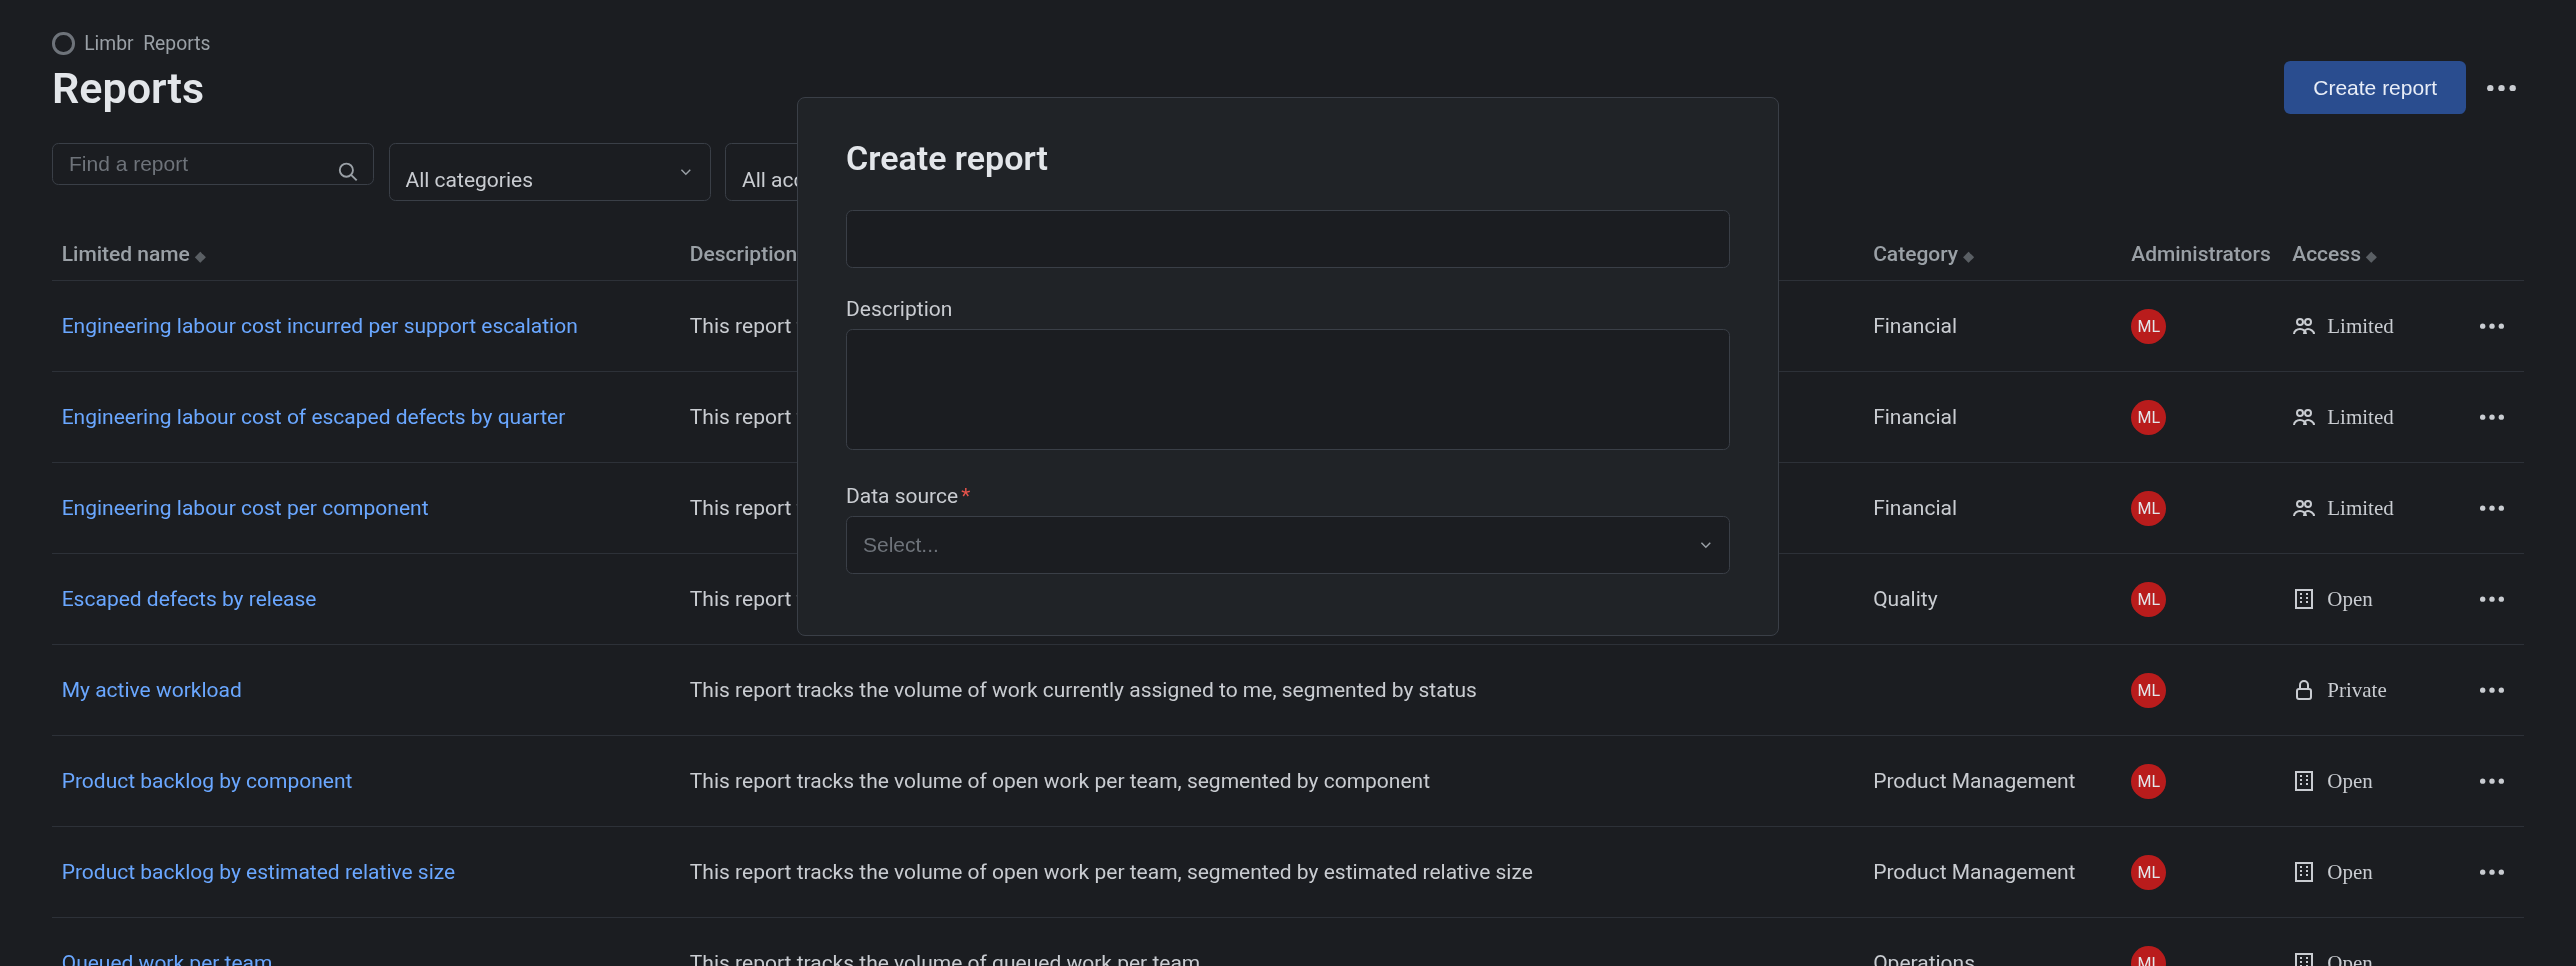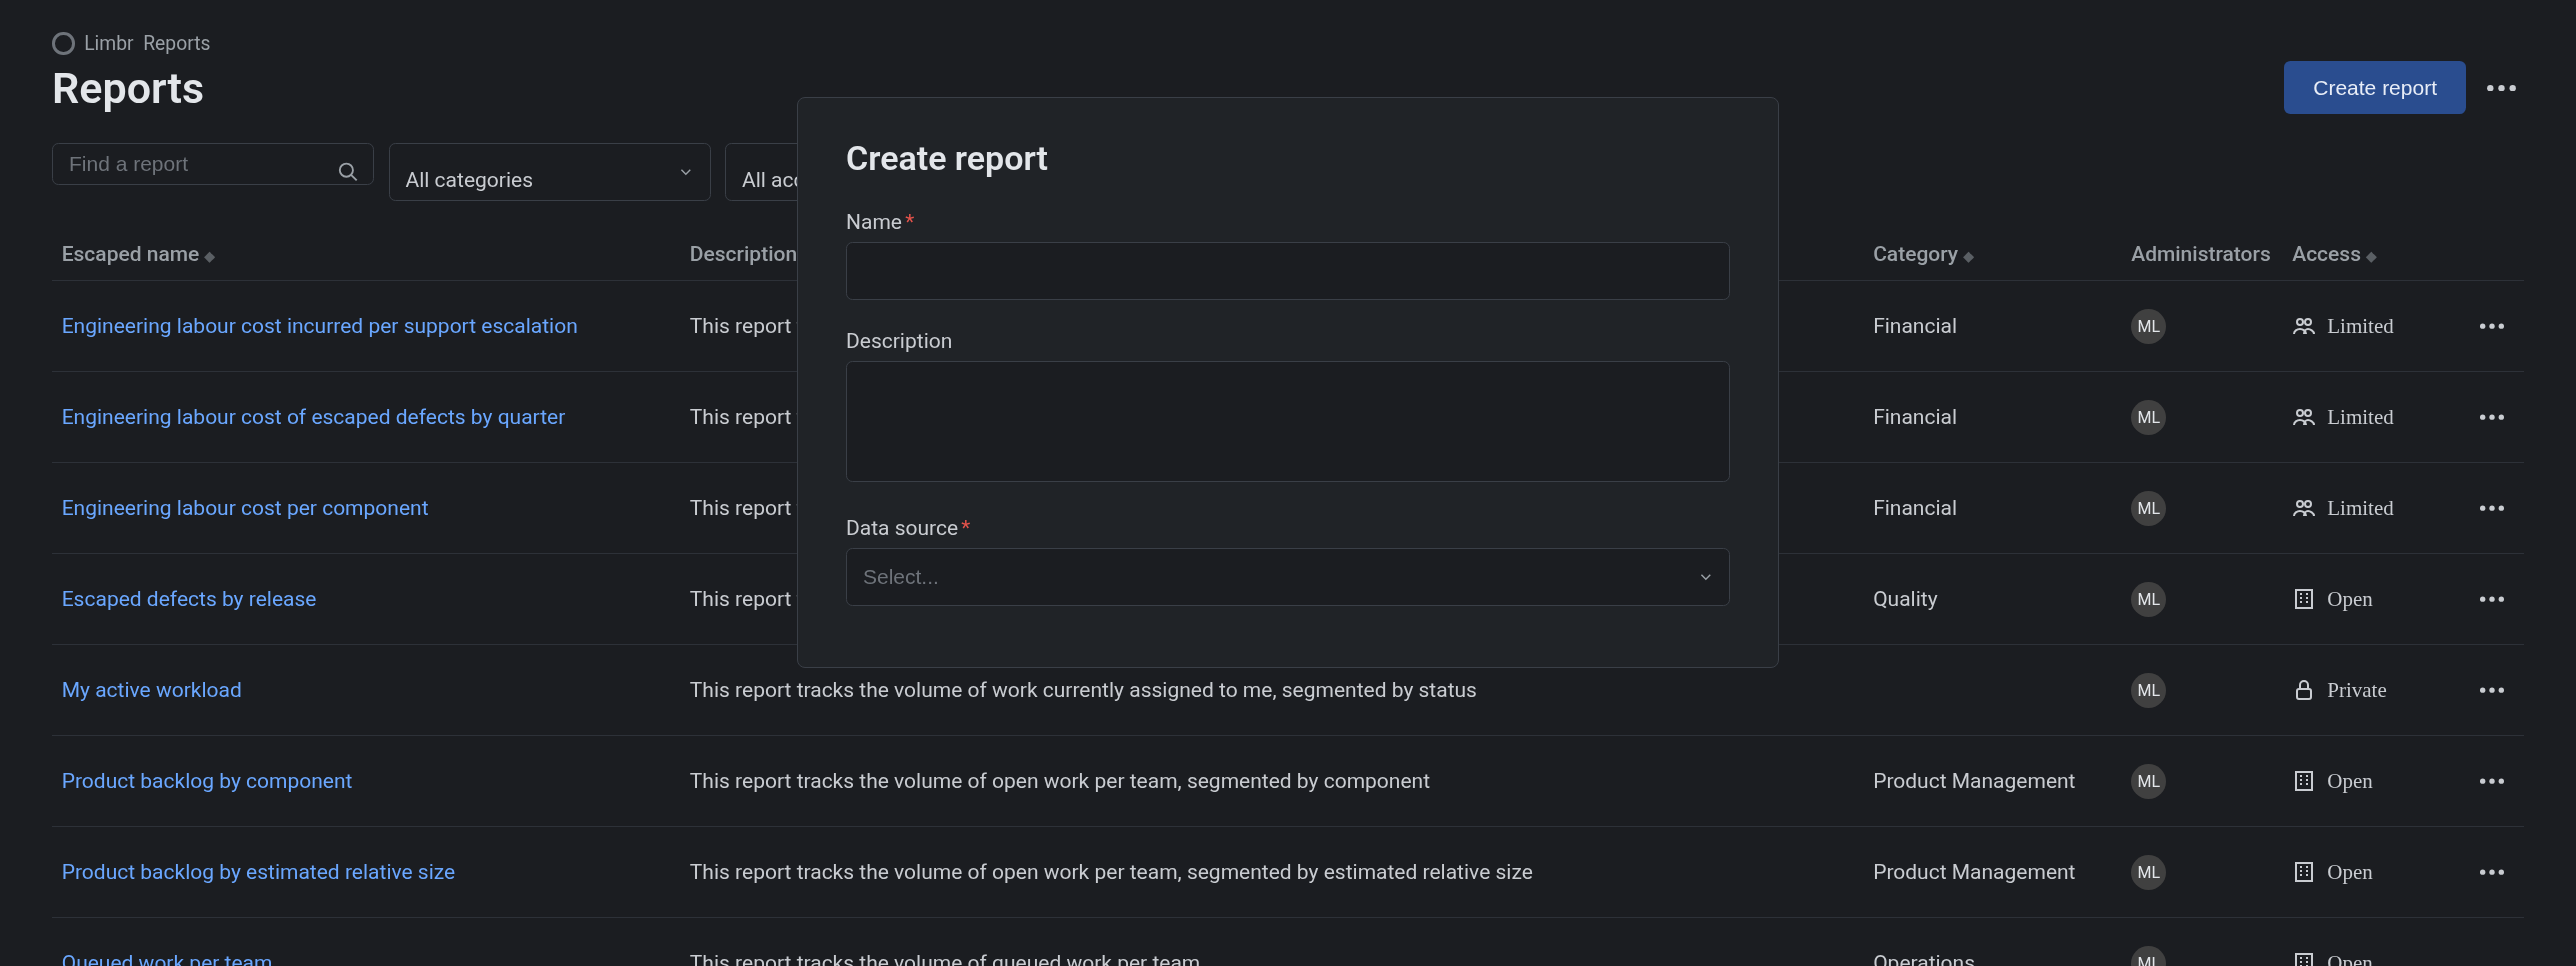--- a/index.html
+++ b/index.html
@@ -127,21 +127,21 @@
     white-space: nowrap;
     overflow: hidden;
     text-overflow: ellipsis;
   }
   tbody tr td:nth-child(1) { max-width: 620px; }
   tbody tr td:nth-child(2) { max-width: 1175px; }
   a.row-link { color: #6aa7ff; text-decoration: none; }
   .avatar {
     width: 35px; height: 35px;
     border-radius: 50%;
-    background: #404040;
+    background: #b91c1c;
     color: #e3e6ea;
     font-size: 16px;
     display: inline-flex;
     align-items: center;
     justify-content: center;
   }
   .access-cell { display: flex; align-items: center; gap: 11px; font-family: Liberation Serif, serif; }
   .row-actions { text-align: right; }
   .col-name   { width: 628px; }
   .col-desc   { width: 1183px; }
@@ -277,21 +277,21 @@
     <colgroup>
       <col class="col-name">
         <col class="col-desc">
         <col class="col-cat">
         <col class="col-admin">
         <col class="col-access">
         <col class="col-act">
     </colgroup>
     <thead>
       <tr>
-        <th class="sortable"><span>Escaped name</span><span class="sort">◆</span></th>
+        <th class="sortable"><span>Limited name</span><span class="sort">◆</span></th>
         <th>Description</th>
         <th class="sortable"><span>Category</span><span class="sort">◆</span></th>
         <th>Administrators</th>
         <th class="sortable"><span>Access</span><span class="sort">◆</span></th>
         <th></th>
       </tr>
     </thead>
     <tbody id="tbody">
         <tr>
           <td><a class="row-link">Engineering labour cost incurred per support escalation</a></td>
@@ -536,23 +536,20 @@
           </td>
         </tr>
       </tbody>
   </table>
 
   <div class="modal-backdrop"></div>
   <div class="modal">
     <h2>Create report</h2>
 
     <div class="form-group">
-      <label class="form-label">
-        <span>Name</span><span class="req">*</span>
-      </label>
       <input class="form-input" style="">
     </div>
 
     <div class="form-group">
       <label class="form-label">Description</label>
       <textarea class="form-textarea" style=""></textarea>
     </div>
 
     <div class="form-group">
       <label class="form-label">

